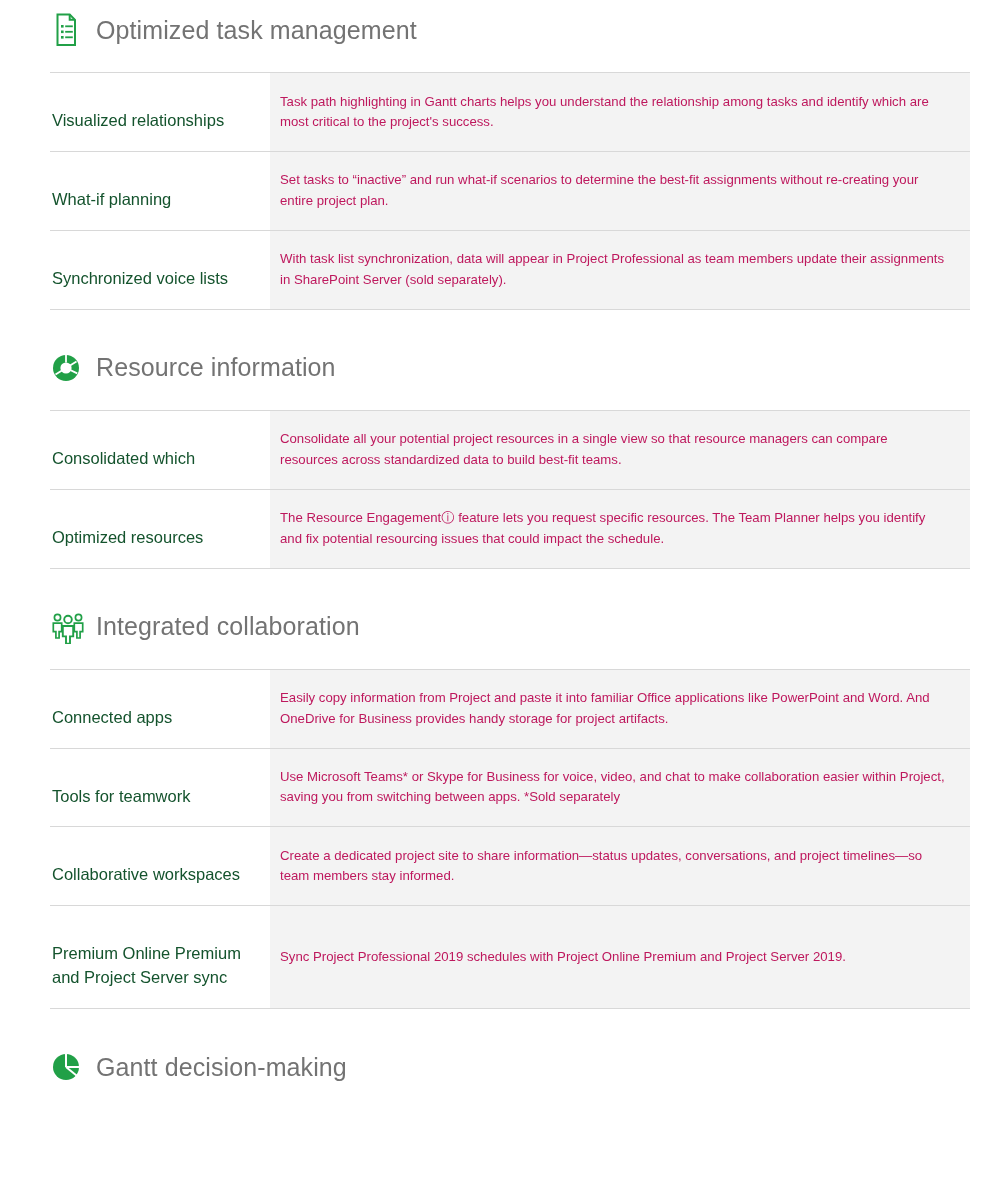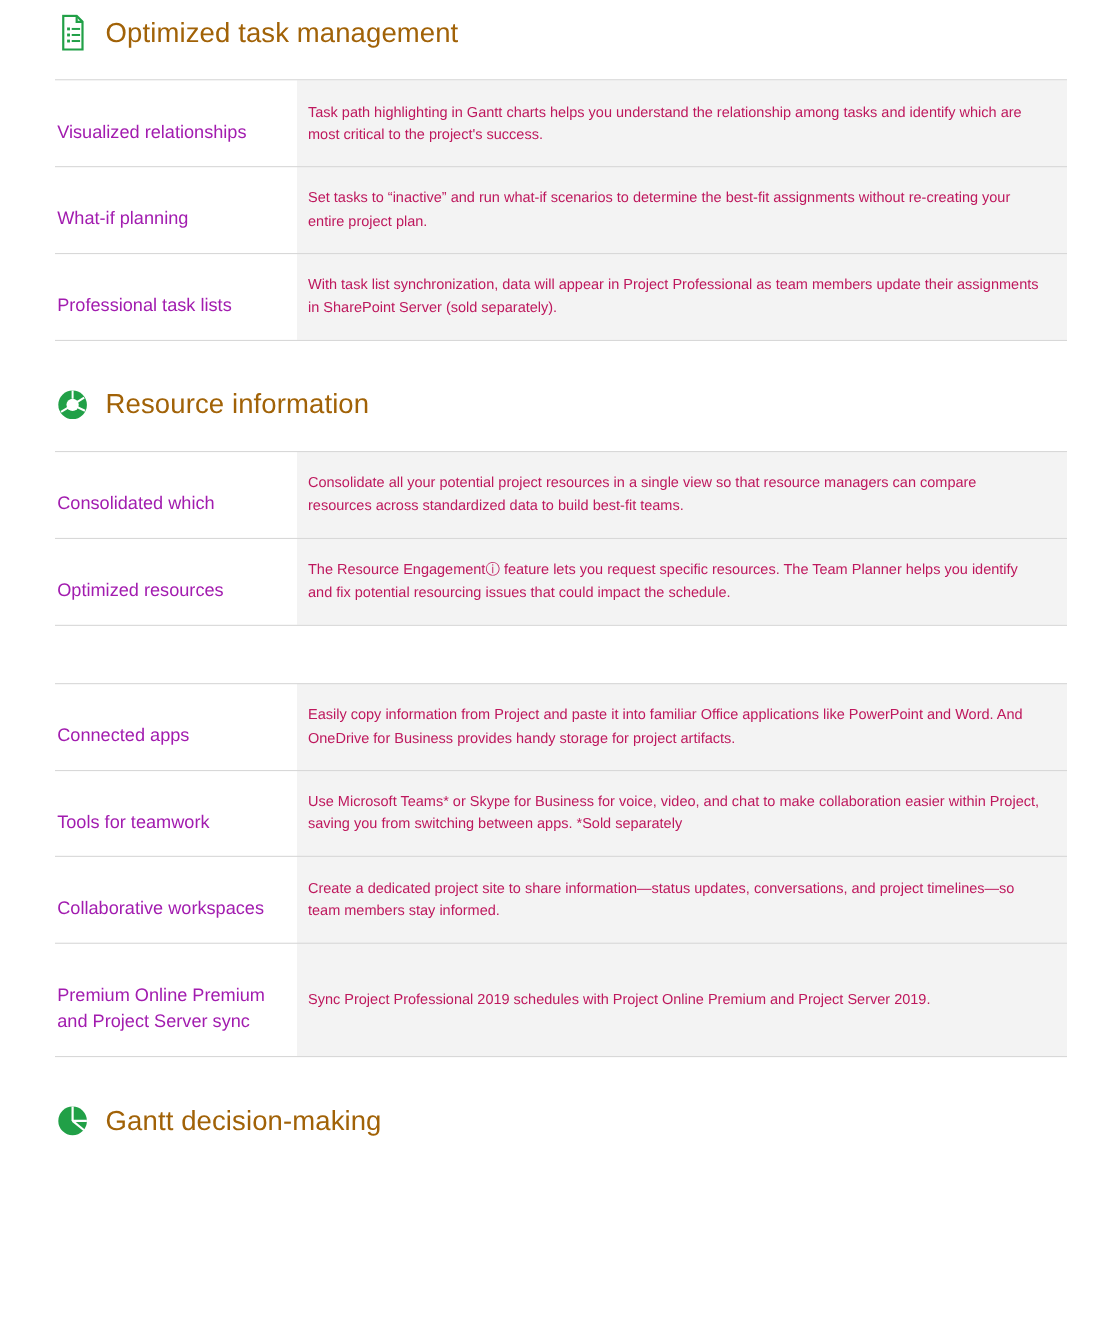--- a/index.html
+++ b/index.html
@@ -33,21 +33,21 @@
     width: 32px;
     height: 34px;
     flex: 0 0 32px;
     display: block;
     margin-right: 14px;
   }
   .section-icon svg { display: block; }
   .section-title {
     font-size: 25px;
     font-weight: 400;
-    color: #a16207;
+    color: #737373;
     letter-spacing: 0.1px;
     line-height: 1;
     white-space: nowrap;
   }
   
   .feature-table {
     width: 920px;
     margin-left: 50px;
     border-collapse: collapse;
     border-top: 1px solid #d8d8d8;
@@ -56,21 +56,21 @@
     border-bottom: 1px solid #d8d8d8;
   }
   .feature-table td {
     vertical-align: middle;
     padding: 0;
   }
   td.feat-name {
     width: 220px;
     background: #ffffff;
     font-size: 16.5px;
-    color: #a21caf;
+    color: #14532d;
     line-height: 1.45;
     padding: 36px 18px 18px 2px;
     box-sizing: border-box;
   }
   td.feat-desc {
     background: #f3f3f3;
     font-size: 13.2px;
     color: #be185d;
     line-height: 1.55;
     padding: 18px 22px 18px 10px;
@@ -108,21 +108,21 @@
           <tbody>
             <tr>
               <td class="feat-name">Visualized relationships</td>
               <td class="feat-desc">Task path highlighting in Gantt charts helps you understand the relationship among tasks and identify which are most critical to the project's success.</td>
             </tr>
             <tr>
               <td class="feat-name">What-if planning</td>
               <td class="feat-desc">Set tasks to “inactive” and run what-if scenarios to determine the best-fit assignments without re-creating your entire project plan.</td>
             </tr>
             <tr>
-              <td class="feat-name">Professional task lists</td>
+              <td class="feat-name">Synchronized voice lists</td>
               <td class="feat-desc">With task list synchronization, data will appear in Project Professional as team members update their assignments in SharePoint Server (sold separately).</td>
             </tr>
           </tbody>
         </table>
       </div>
       <div class="section">
         <div class="sec-gap-top"></div>
         <div class="section-header">
           <span class="section-icon">
     <svg viewBox="0 0 32 34" width="32" height="34" aria-hidden="true">
@@ -145,20 +145,33 @@
             </tr>
             <tr>
               <td class="feat-name">Optimized resources</td>
               <td class="feat-desc">The Resource Engagementⓘ feature lets you request specific resources. The Team Planner helps you identify and fix potential resourcing issues that could impact the schedule.</td>
             </tr>
           </tbody>
         </table>
       </div>
       <div class="section">
         <div class="sec-gap-top"></div>
+        <div class="section-header">
+          <span class="section-icon">
+    <svg viewBox="0 0 36 34" width="36" height="34" aria-hidden="true">
+      <circle cx="7.5" cy="7.5" r="3.1" fill="none" stroke="#21a047" stroke-width="1.7"></circle>
+      <path d="M3.3 13.2 h8.4 v8.4 h-2.6 v6.4 h-3.2 v-6.4 h-2.6 z" fill="none" stroke="#21a047" stroke-width="1.7"></path>
+      <circle cx="28.5" cy="7.5" r="3.1" fill="none" stroke="#21a047" stroke-width="1.7"></circle>
+      <path d="M24.3 13.2 h8.4 v8.4 h-2.6 v6.4 h-3.2 v-6.4 h-2.6 z" fill="none" stroke="#21a047" stroke-width="1.7"></path>
+      <circle cx="18" cy="9.5" r="3.8" fill="none" stroke="#21a047" stroke-width="1.9"></circle>
+      <path d="M12.8 16 h10.4 v10.4 h-3.2 v7.2 h-4 v-7.2 h-3.2 z" fill="#ffffff" stroke="#21a047" stroke-width="1.9"></path>
+    </svg>
+          </span>
+          <h2 class="section-title">Integrated collaboration</h2>
+        </div>
         <div class="sec-gap-bottom"></div>
         <table class="feature-table">
           <tbody>
             <tr>
               <td class="feat-name">Connected apps</td>
               <td class="feat-desc">Easily copy information from Project and paste it into familiar Office applications like PowerPoint and Word. And OneDrive for Business provides handy storage for project artifacts.</td>
             </tr>
             <tr>
               <td class="feat-name">Tools for teamwork</td>
               <td class="feat-desc">Use Microsoft Teams* or Skype for Business for voice, video, and chat to make collaboration easier within Project, saving you from switching between apps. *Sold separately</td>

